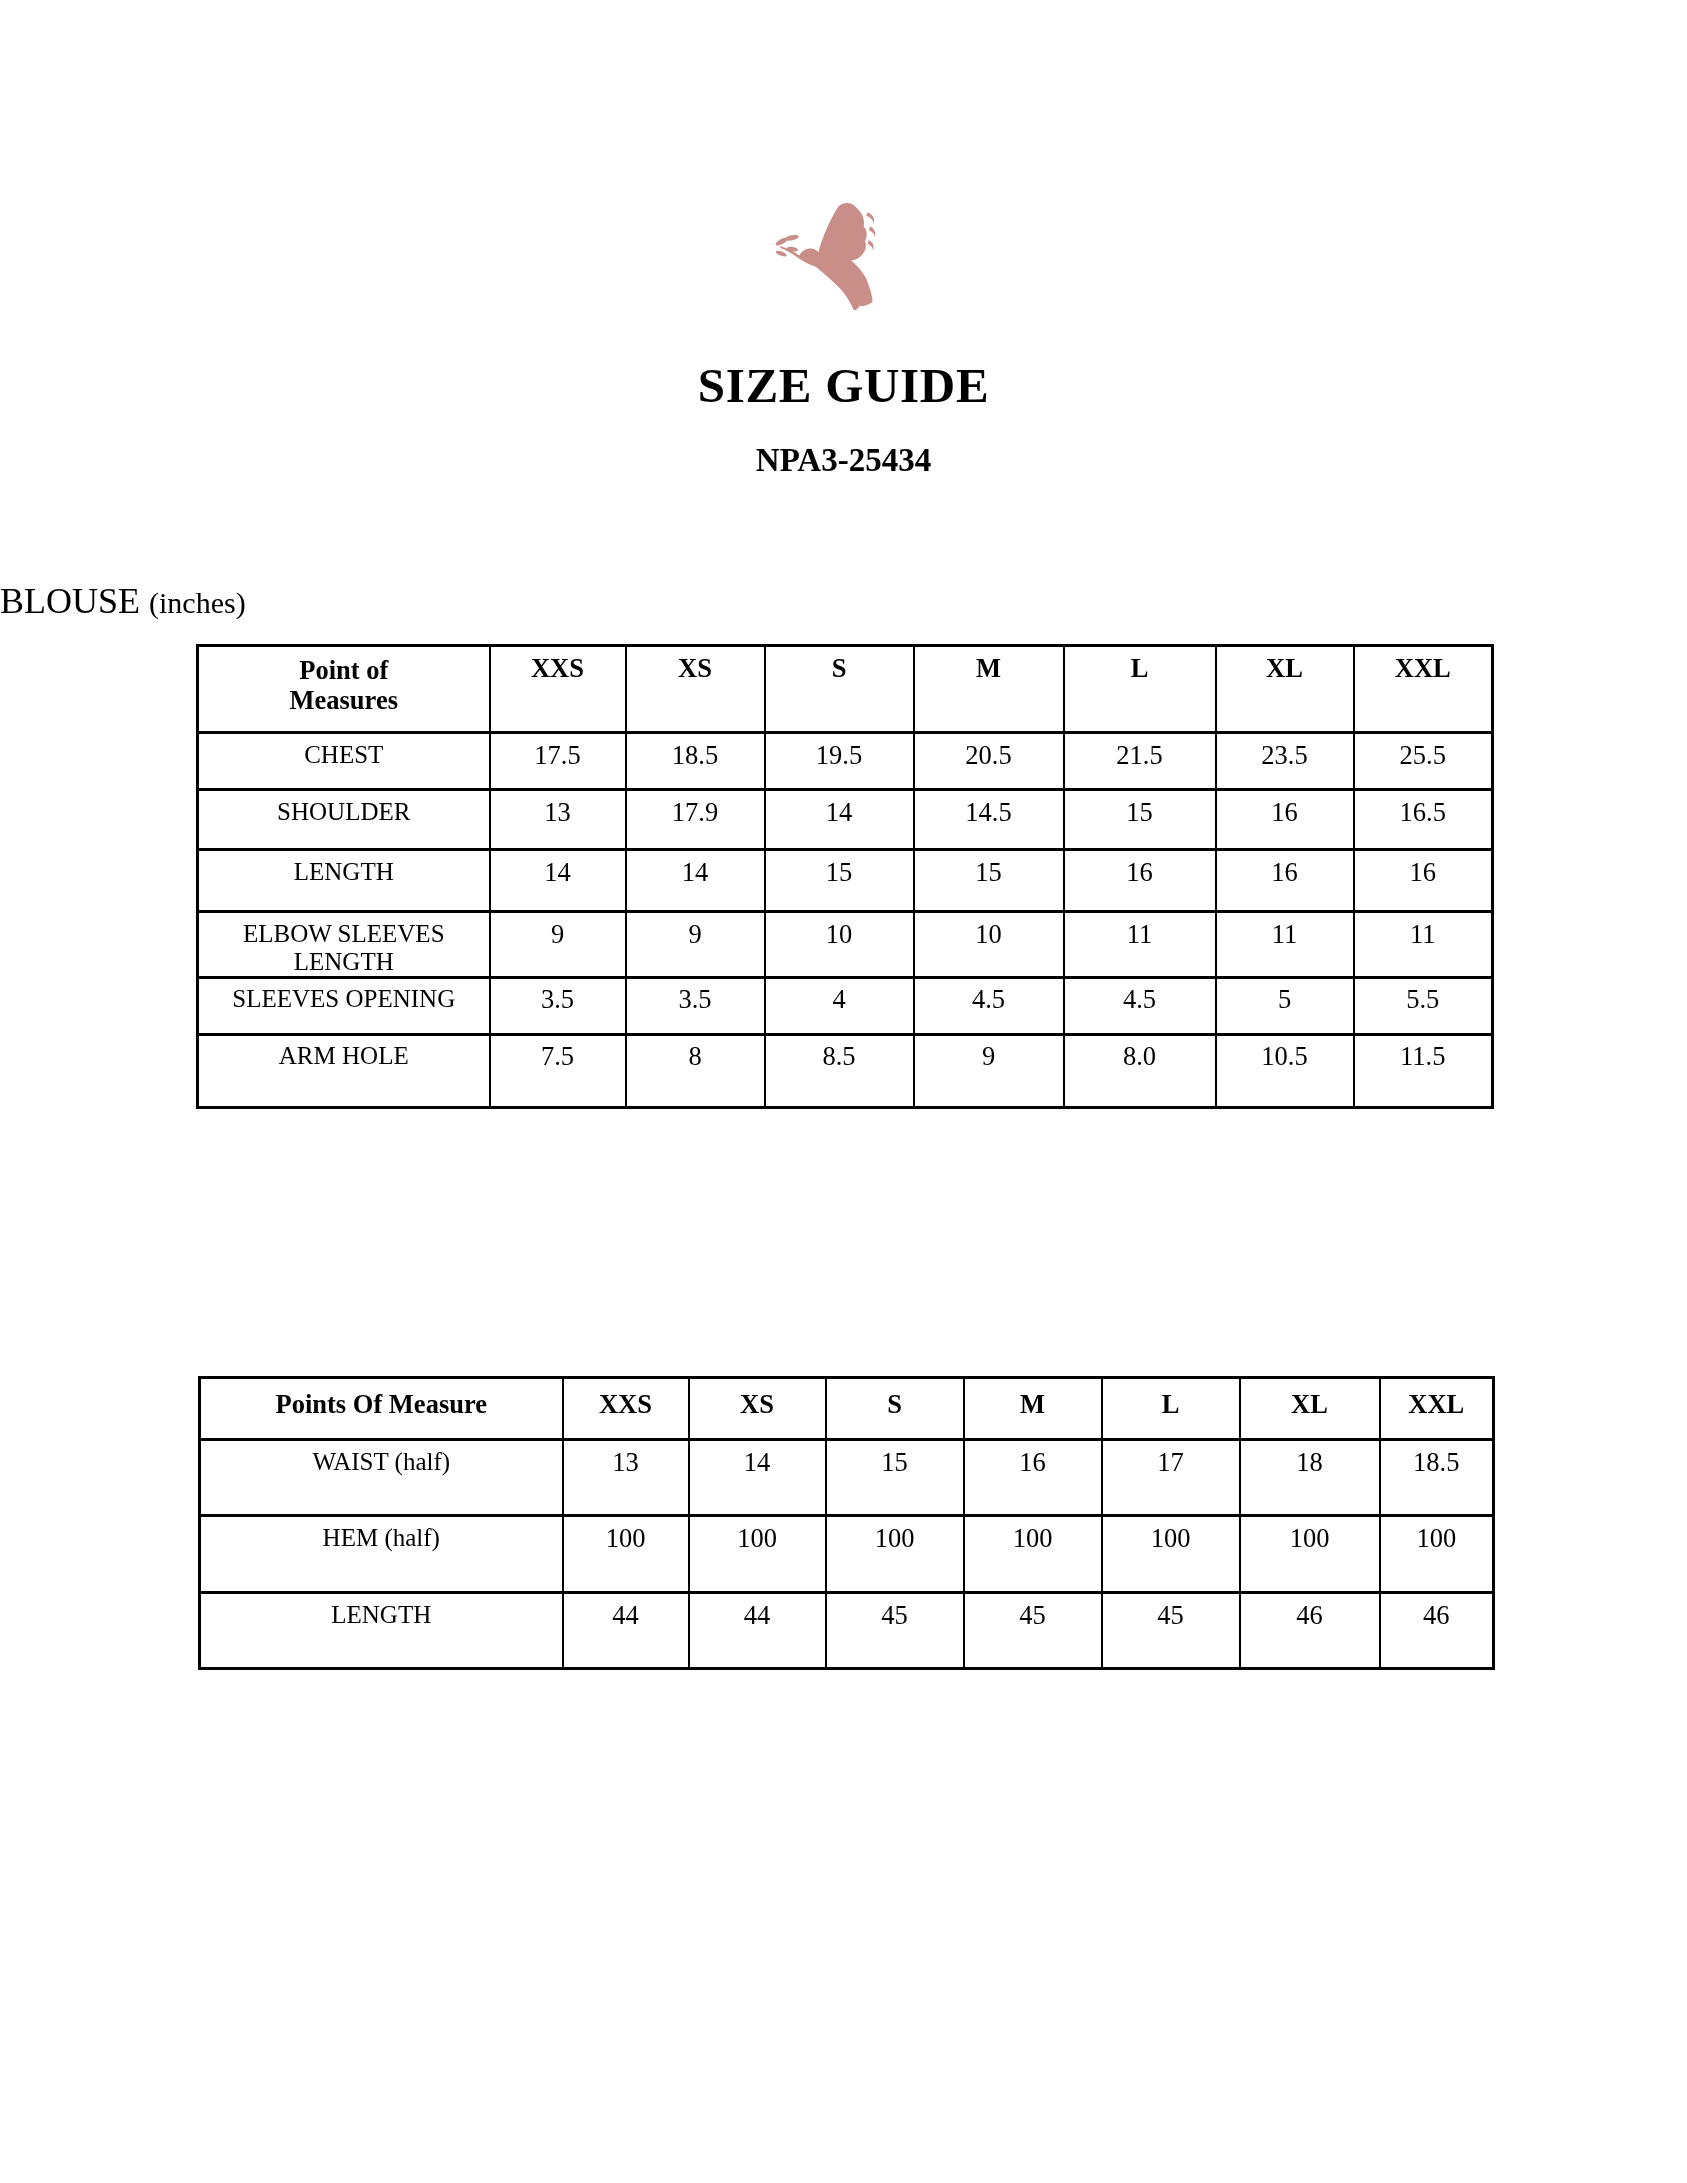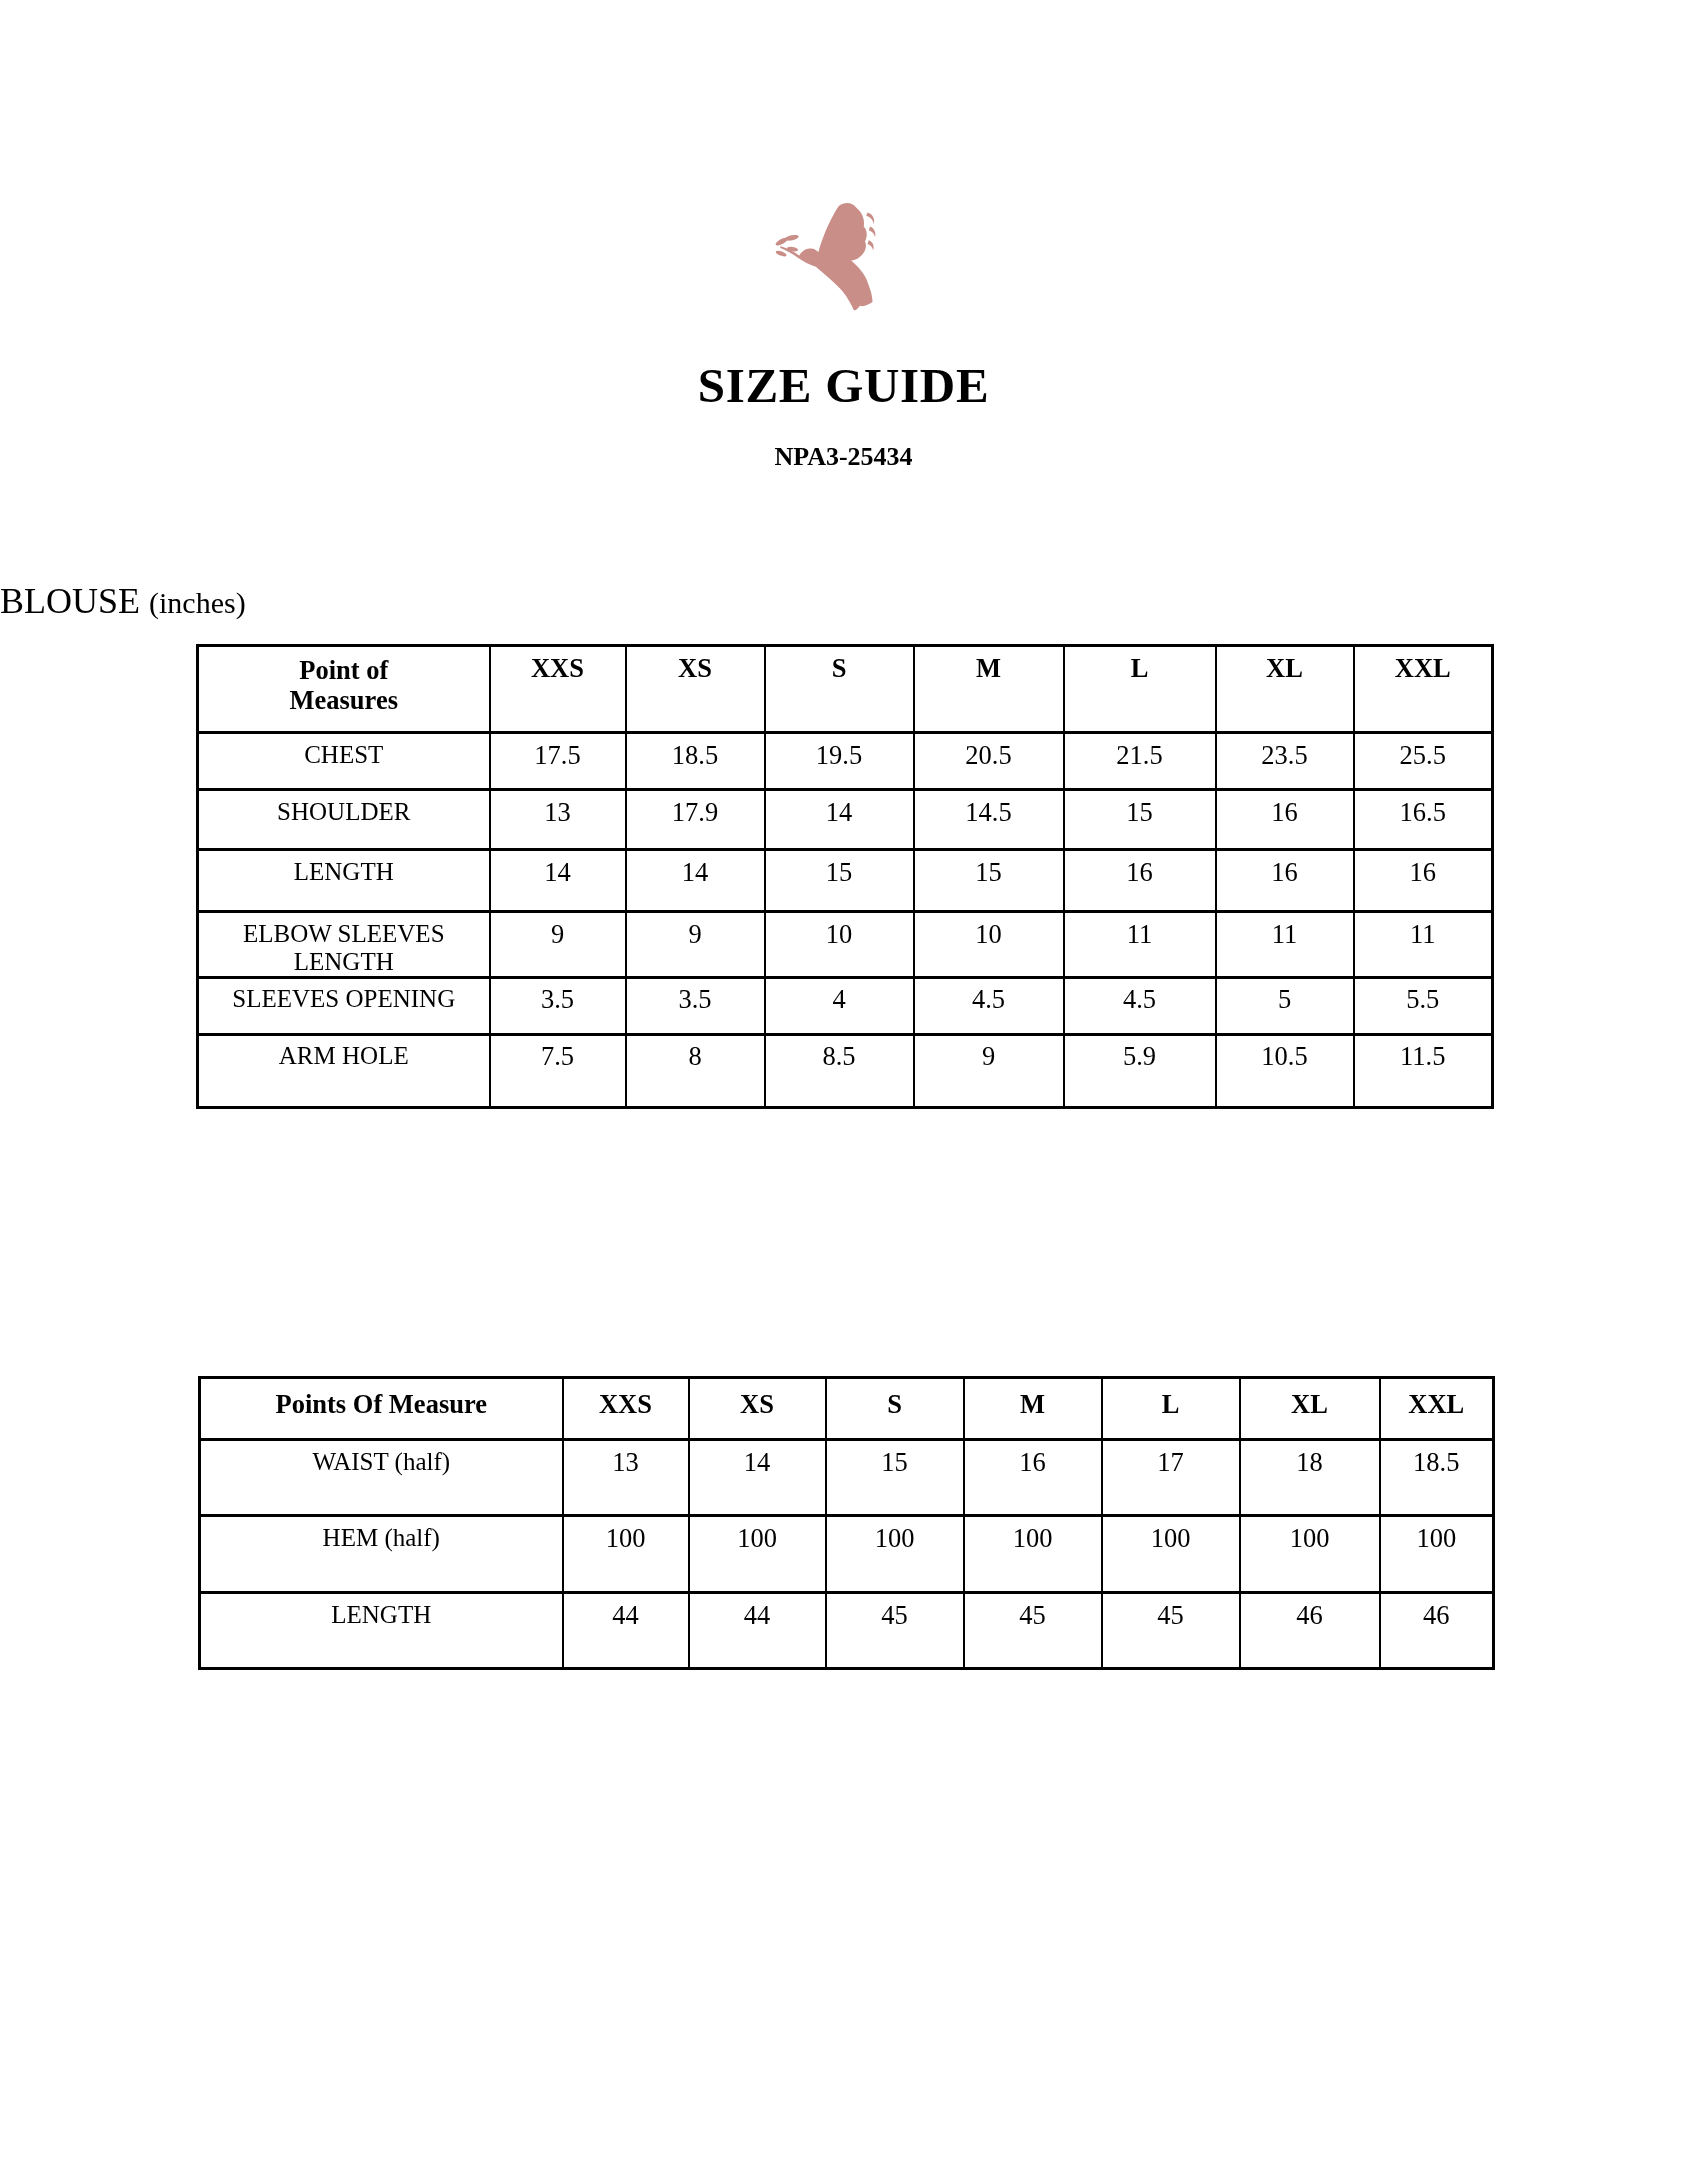--- a/index.html
+++ b/index.html
@@ -28,21 +28,21 @@
     font-size: 49px;
     font-weight: bold;
     letter-spacing: 0.7px;
   }
   .style-code {
     position: absolute;
     top: 442px;
     left: 0;
     width: 1687px;
     text-align: center;
-    font-size: 26px;
+    font-size: 33px;
     font-weight: bold;
   }
   .section-title {
     position: absolute;
     left: 0;
     width: 1687px;
     font-size: 36px;
     font-weight: normal;
   }
   .section-title .unit { font-size: 30px; }
@@ -199,21 +199,21 @@
           <td>4.5</td>
           <td>5</td>
           <td>5.5</td>
         </tr>
         <tr style="height: 73px;">
           <td class="row-label">ARM HOLE</td>
           <td>7.5</td>
           <td>8</td>
           <td>8.5</td>
           <td>9</td>
-          <td>5.9</td>
+          <td>8.0</td>
           <td>10.5</td>
           <td>11.5</td>
         </tr>
       </tbody>
     </table>
 
   <table class="size-table" id="lehenga-table">
       <colgroup>
         <col style="width: 363px;">
         <col style="width: 126px;">

